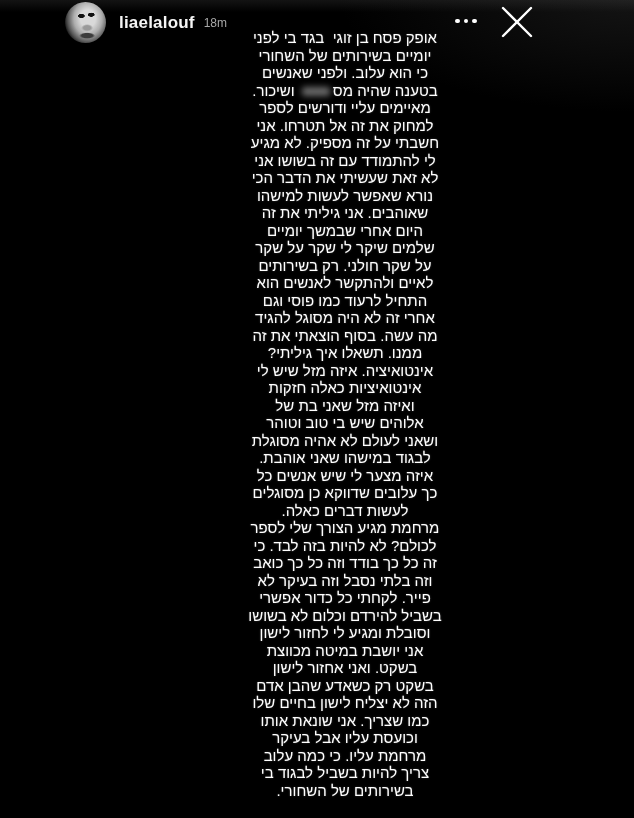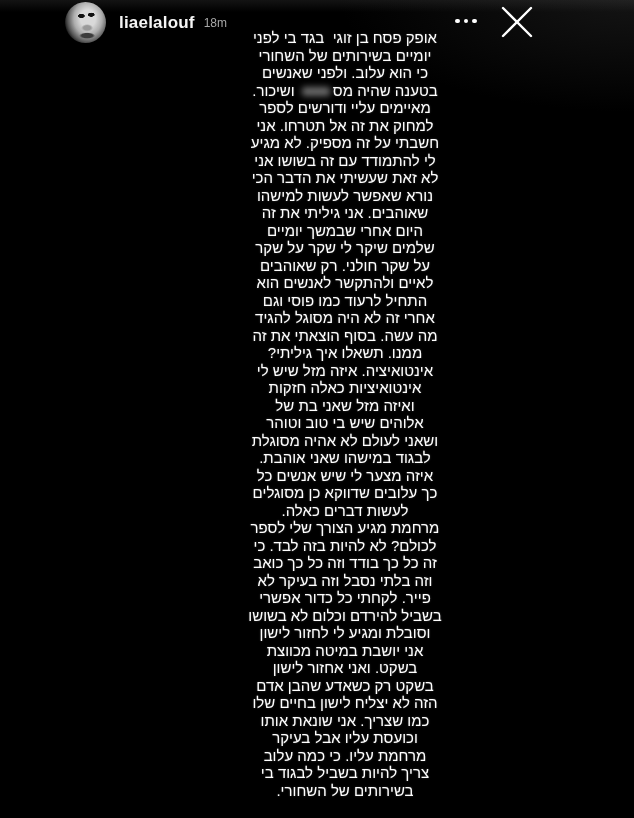--- a/index.html
+++ b/index.html
@@ -140,21 +140,21 @@
       <div class="line">בטענה שהיה מס<span class="censored"></span> ושיכור.</div>
       <div class="line">מאיימים עליי ודורשים לספר</div>
       <div class="line">למחוק את זה אל תטרחו. אני</div>
       <div class="line">חשבתי על זה מספיק. לא מגיע</div>
       <div class="line">לי להתמודד עם זה בשושו אני</div>
       <div class="line">לא זאת שעשיתי את הדבר הכי</div>
       <div class="line">נורא שאפשר לעשות למישהו</div>
       <div class="line">שאוהבים. אני גיליתי את זה</div>
       <div class="line">היום אחרי שבמשך יומיים</div>
       <div class="line">שלמים שיקר לי שקר על שקר</div>
-      <div class="line">על שקר חולני. רק שאוהבים</div>
+      <div class="line">על שקר חולני. רק בשירותים</div>
       <div class="line">לאיים ולהתקשר לאנשים הוא</div>
       <div class="line">התחיל לרעוד כמו פוסי וגם</div>
       <div class="line">אחרי זה לא היה מסוגל להגיד</div>
       <div class="line">מה עשה. בסוף הוצאתי את זה</div>
       <div class="line">ממנו. תשאלו איך גיליתי?</div>
       <div class="line">אינטואיציה. איזה מזל שיש לי</div>
       <div class="line">אינטואיציות כאלה חזקות</div>
       <div class="line">ואיזה מזל שאני בת של</div>
       <div class="line">אלוהים שיש בי טוב וטוהר</div>
       <div class="line">ושאני לעולם לא אהיה מסוגלת</div>

